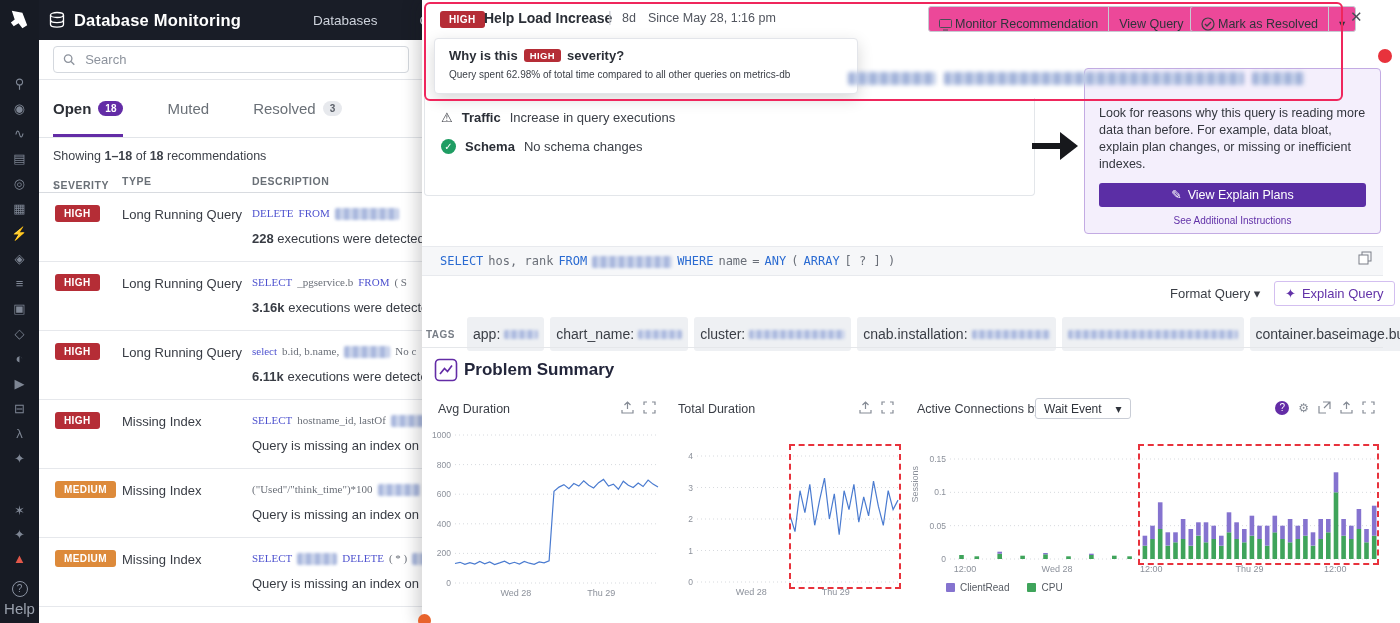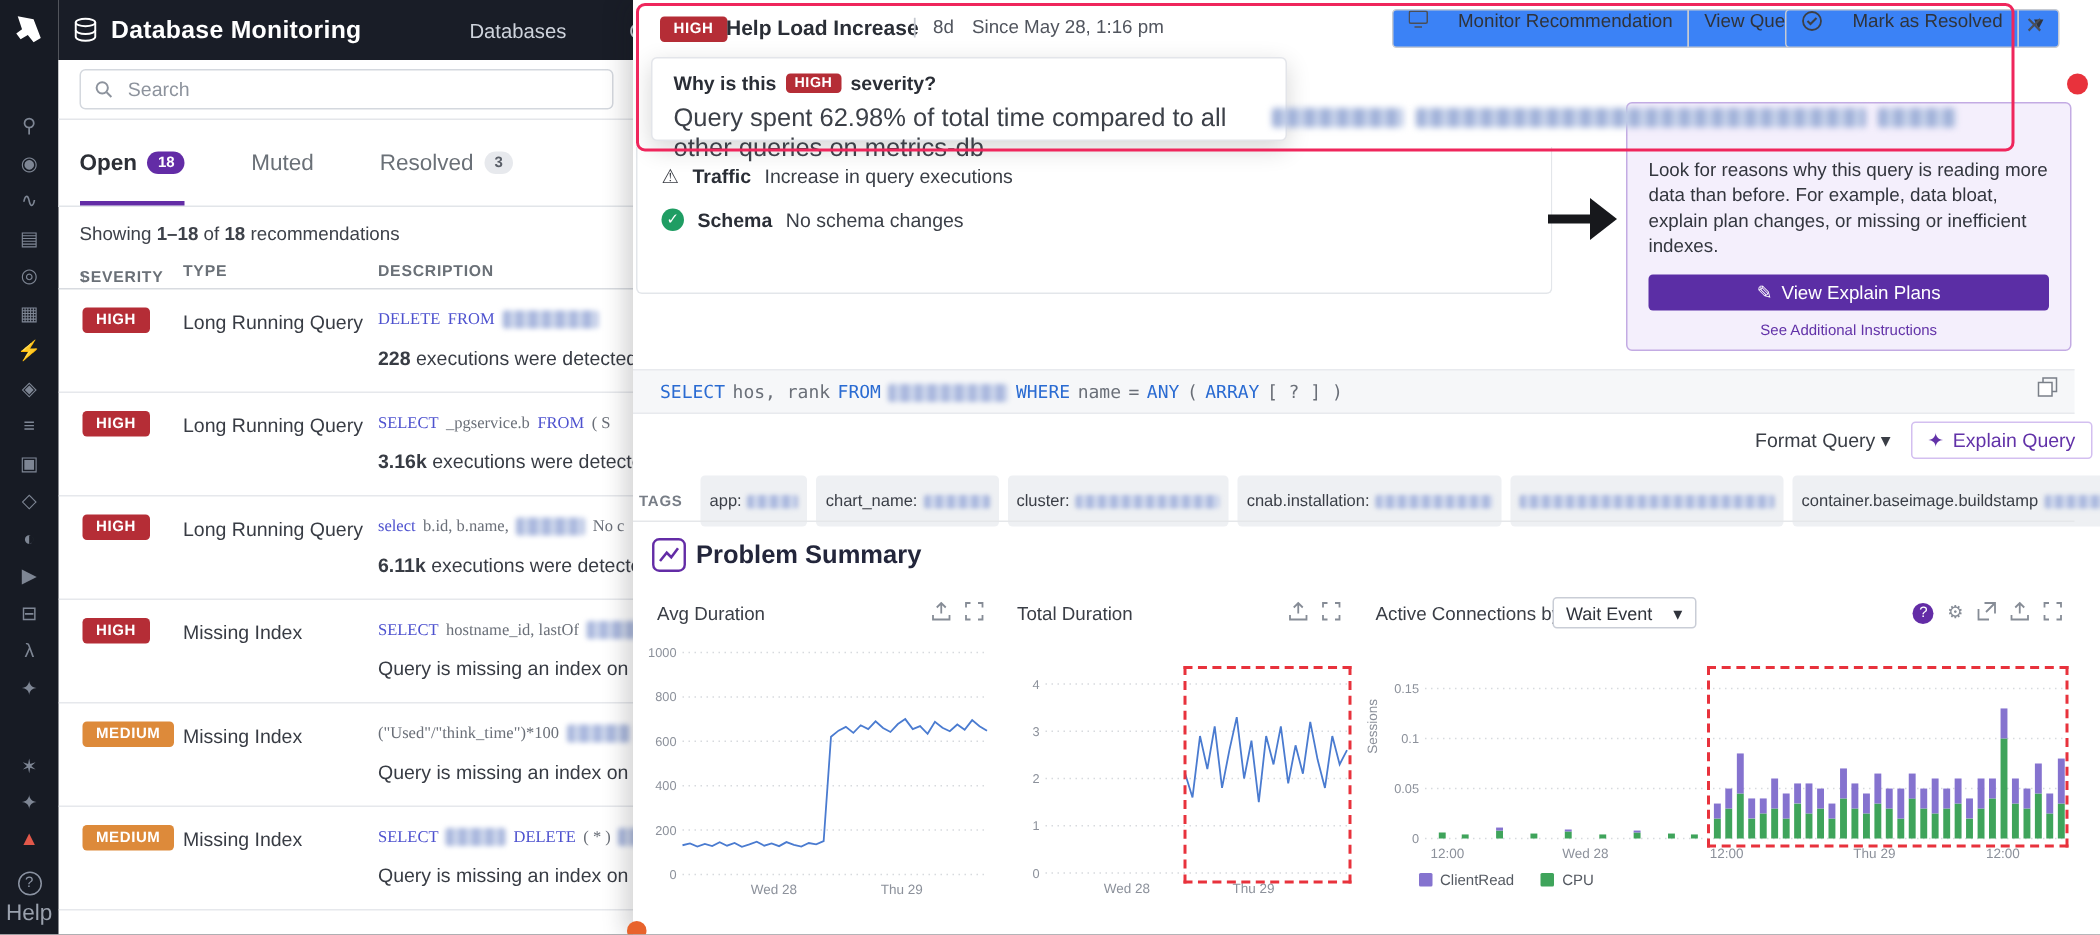--- a/index.html
+++ b/index.html
@@ -76,33 +76,33 @@
   .panel > div { position:absolute; }
 
   .hl-box { left:2px; top:2px; width:919px; height:99px; border:2.5px solid #ef265c; border-radius:6px;
             z-index:30; pointer-events:none; }
 
   .bn-badge { left:18px; top:9px; }
   .bn-title { left:62px; top:10px; font-size:14px; font-weight:bold; color:#2a2e36; }
   .bn-sep { left:186px; top:9px; color:#c5c9d0; font-size:14px; }
   .bn-age { left:200px; top:11px; font-size:12.5px; color:#51555e; }
   .bn-since { left:226px; top:11px; font-size:12.5px; color:#51555e; }
-  .btn { display:inline-flex; align-items:flex-start; gap:20px; height:26px; padding:0 10px; background:#3b82f6;
+  .btn { display:inline-flex; align-items:flex-end; gap:3px; height:26px; padding:0 10px; background:#ec4899;
          border:1px solid #c6cad2; font-size:12.5px; color:#2f333b; cursor:pointer; white-space:nowrap; }
   .bn-group1 { left:506px; top:6px; display:flex; }
   .bn-group2 { left:768px; top:6px; display:flex; }
   .bn-group1 .btn:first-child, .bn-group2 .btn:first-child { border-radius:3px 0 0 3px; }
   .bn-group1 .btn:last-child, .bn-group2 .btn:last-child { border-radius:0 3px 3px 0; margin-left:-1px; }
   .bn-close { left:928px; top:8px; font-size:15px; color:#4a4e57; cursor:pointer; }
 
   .tooltip { left:12px; top:38px; width:424px; height:56px; background:#fff; border:1px solid #e3e5ea;
              border-radius:4px; box-shadow:0 5px 16px rgba(0,0,0,.16); z-index:25; padding:9px 14px; }
   .tt-line1 { font-size:13px; font-weight:bold; color:#2a2e36; display:flex; align-items:center; gap:6px; }
   .tt-line1 .badge { padding:1px 6px; font-size:9.5px; }
-  .tt-body { margin-top:6px; font-size:17px; color:#3c4048; }
+  .tt-body { margin-top:6px; font-size:10px; color:#3c4048; }
 
   .host-blur { left:426px; top:72px; height:15px; display:flex; gap:8px; z-index:26; }
   .host-blur span { height:13px; border-radius:2px;
                     background:repeating-linear-gradient(90deg,#9fb0d8 0 6px,#c7d2ea 6px 11px); filter:blur(2px); }
 
   .check-card { left:2px; top:98px; width:611px; height:98px; border:1px solid #e3e6ea; border-top:none;
                 border-radius:0 0 4px 4px; z-index:5; }
   .check-item { position:absolute; left:16px; display:flex; align-items:center; gap:9px; font-size:13px; color:#3c4048; }
   .check-item b { color:#2a2e36; }
   .ic-warn { font-size:13px; color:#3a3d44; }
@@ -130,21 +130,21 @@
   .copy-ic { left:936px; top:251px; cursor:pointer; }
 
   .fmt-label { left:748px; top:286px; font-size:13px; color:#3a3e46; cursor:pointer; }
   .explain-btn { left:852px; top:281px; height:25px; display:inline-flex; align-items:center; gap:6px;
                  padding:0 10px; border:1px solid #d3bff0; border-radius:3px; background:#fff; color:#6232a8;
                  font-size:13px; cursor:pointer; }
 
   .tags-row { left:4px; top:317px; width:957px; display:flex; align-items:center; gap:6px; }
   .tags-title { font-size:10px; font-weight:bold; letter-spacing:.5px; color:#777d86; margin-right:6px;text-align:center; }
   .tag-pill { display:inline-flex; align-items:center; gap:4px; background:#eef0f3; border-radius:3px;
-              height:34px; padding:12px 6px; font-size:11px; color:#3a3e46; cursor:pointer; white-space:nowrap; }
+              height:34px; padding:12px 6px; font-size:14px; color:#3a3e46; cursor:pointer; white-space:nowrap; }
   .tag-blur { display:inline-block; height:9px; border-radius:2px;
               background:repeating-linear-gradient(90deg,#a9b7dd 0 4px,#cdd6ec 4px 8px); filter:blur(1.4px); }
 
   .pdivider { left:0; top:347px; width:961px; height:1px; background:#e5e7ea; }
 
   .ps-icon { left:12px; top:358px; }
   .ps-title { left:42px; top:360px; font-size:17px; font-weight:bold; color:#23263b; }
 
   .chart-card { top:396px; height:212px; }
   .c-title { position:absolute; top:6px; font-size:12.5px; color:#3a3e46; white-space:nowrap; }

